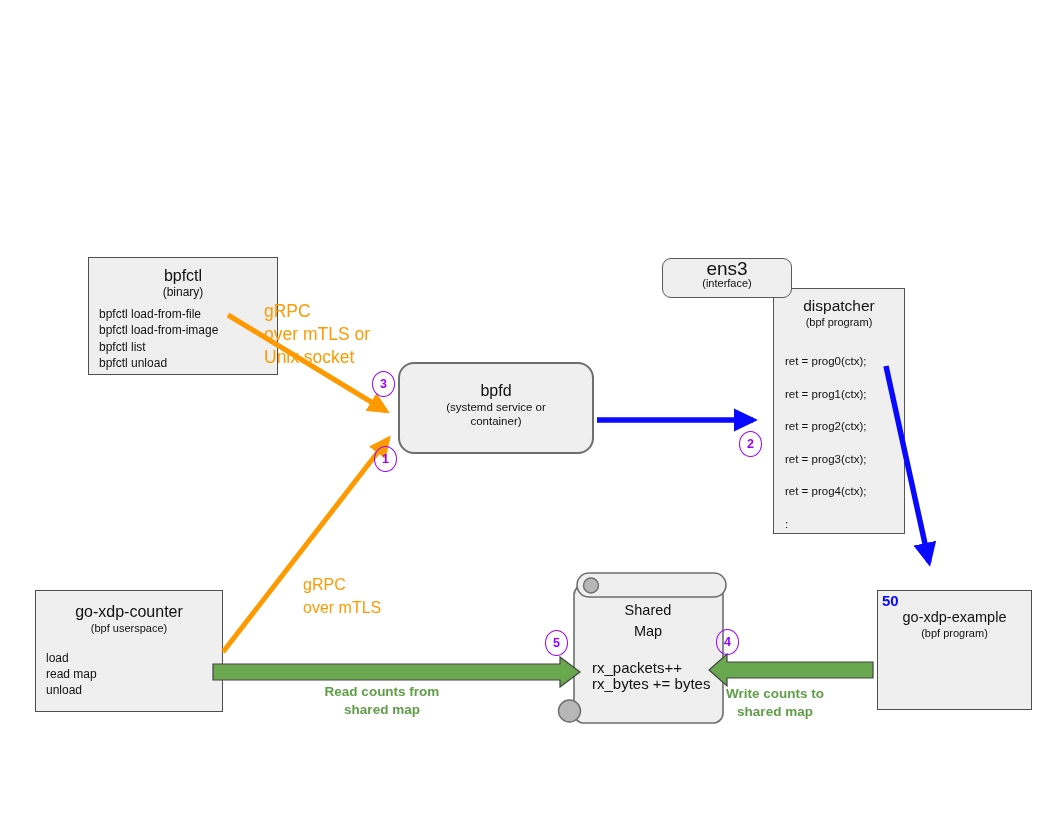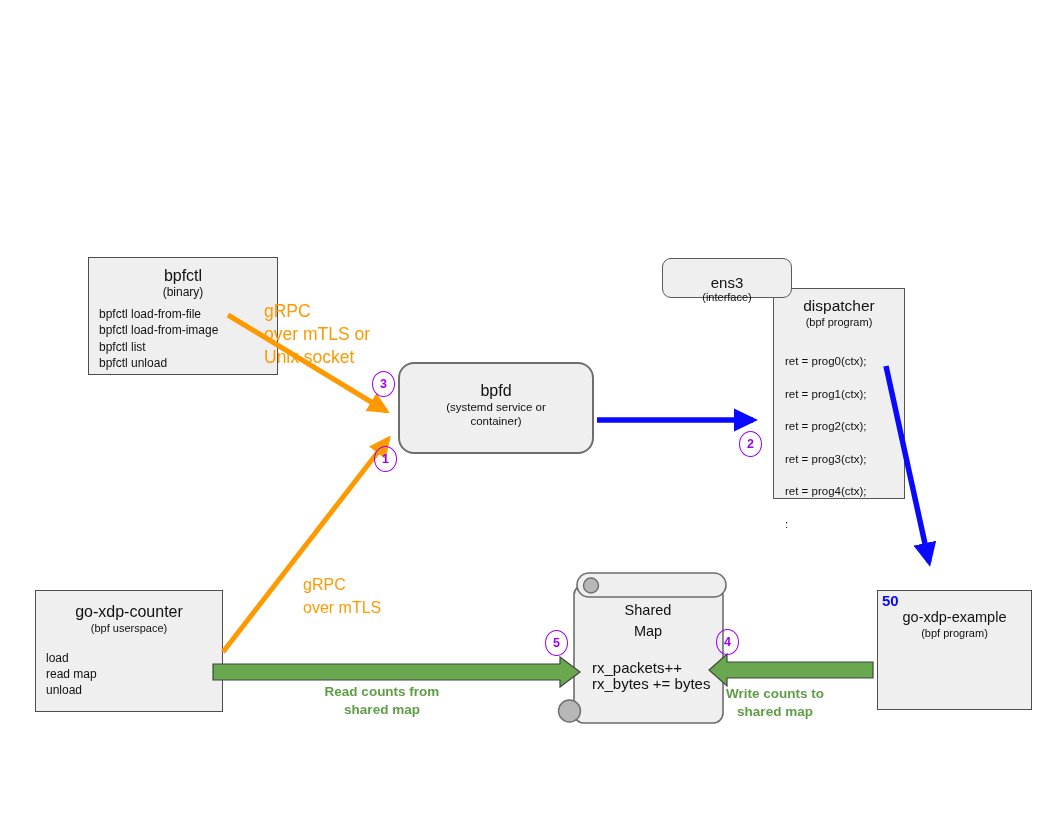--- a/index.html
+++ b/index.html
@@ -11,24 +11,24 @@
   .node{position:absolute;background:#efefef;border:1px solid #4e4e4e;box-sizing:border-box;z-index:1;}
   .node .title{text-align:center;font-size:16px;line-height:19px;}
   .node .subtitle{text-align:center;font-size:11.5px;line-height:14px;white-space:pre-line;}
   .node .lines{font-size:12px;}
   
   #bpfctl{left:40px;top:257px;width:190px;height:118px;margin-left:48px;}
   #bpfctl .title{padding-top:8px;}
   #bpfctl .lines{margin:7px 0 0 10px;line-height:16.3px;}
   
   #ens3{left:662px;top:258px;width:130px;height:40px;border-radius:9px;border:1.5px solid #5b5b5b;z-index:3;}
-  #ens3 .title{padding-top:16px;font-size:15px;line-height:16px;}
+  #ens3 .title{padding-top:2px;font-size:19px;line-height:16px;}
   #ens3 .subtitle{font-size:11px;line-height:13px;}
   
-  #dispatcher{left:773px;top:288px;width:132px;height:211px;border:1px solid #555;}
+  #dispatcher{left:773px;top:288px;width:132px;height:246px;border:1px solid #555;}
   #dispatcher .title{padding-top:7px;font-size:15.5px;}
   #dispatcher .code{position:absolute;left:11px;top:56px;font-size:11.5px;line-height:32.5px;white-space:nowrap;}
   
   #bpfd{left:398px;top:362px;width:196px;height:92px;border-radius:16px;border:2px solid #6e6e6e;}
   #bpfd .title{padding-top:17px;}
   
   #go-xdp-counter{left:35px;top:590px;width:188px;height:122px;}
   #go-xdp-counter .title{padding-top:11px;}
   #go-xdp-counter .subtitle{font-size:11px;}
   #go-xdp-counter .lines{margin:15px 0 0 10px;line-height:16px;}

